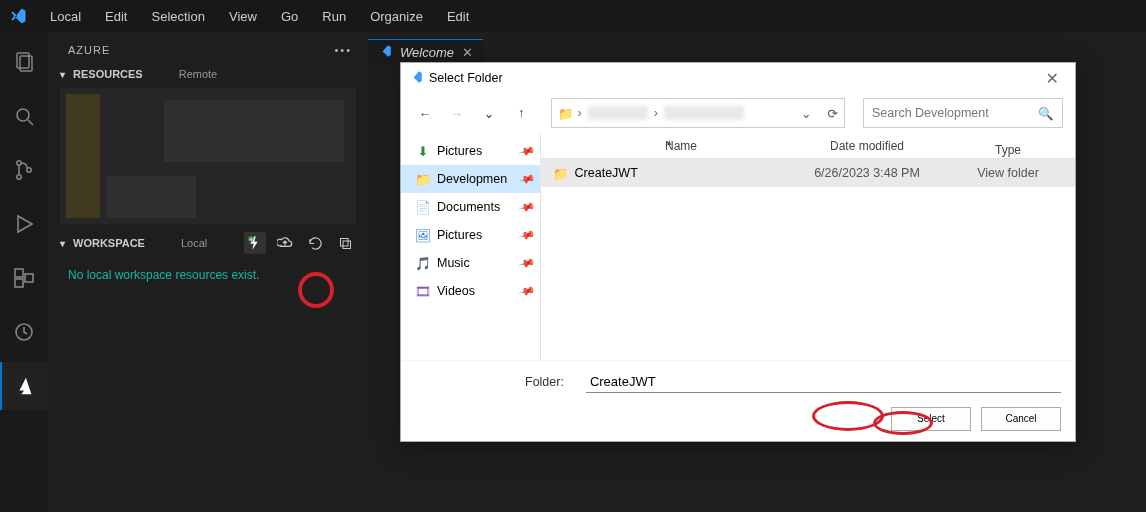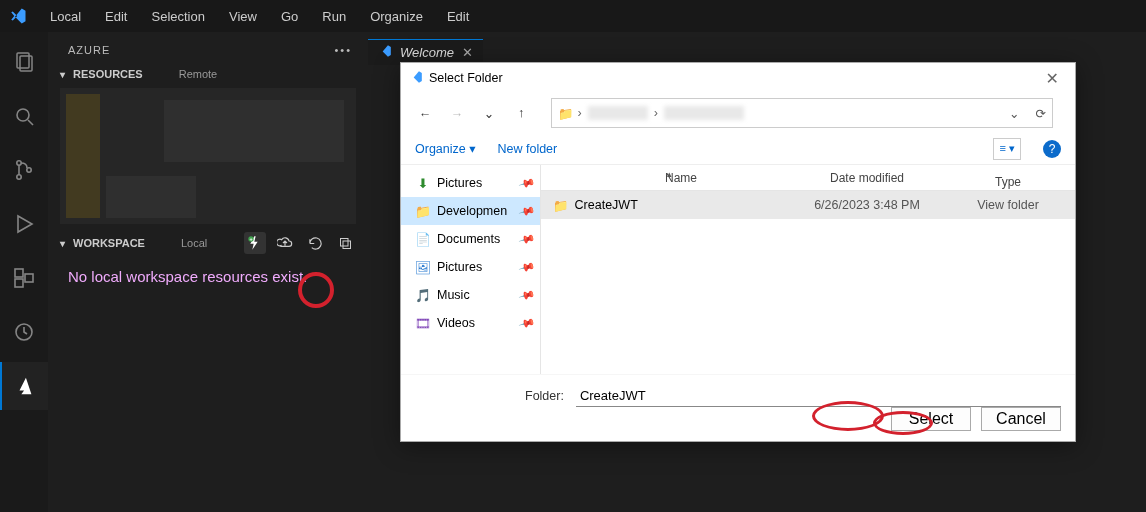--- a/index.html
+++ b/index.html
@@ -18,21 +18,21 @@
 
 .sidepanel { position: absolute; left: 48px; top: 32px; bottom: 0; width: 320px; background: #1e1e1e; color: #ccc; }
 .panel-title { font-size: 11px; letter-spacing: 1px; padding: 12px 16px 8px 20px; color: #bbb; display:flex; align-items:center; justify-content:space-between; }
 .section-header { display: flex; align-items: center; padding: 4px 12px; font-size: 11px; font-weight: 600; gap: 8px; }
 .section-header .chev { font-size: 10px; }
 .section-header .sub { font-weight: 400; color: #999; margin-left: 4px; padding-left: 24px; }
 .section-header .spacer { flex: 1; }
 .section-header .tbtn { width: 22px; height: 22px; display:flex; align-items:center; justify-content:center; }
 .placeholder-area { margin: 4px 12px; height: 136px; background: #262626; position: relative; }
 .placeholder-area .blk { position:absolute; background:#2f2f2f; }
-.no-local { padding: 10px 20px; font-size: 15px; color: #f0abfc; }
+.no-local { padding: 10px 20px; font-size: 12px; color: #14b8a6; }
 
 
 .circle { position: absolute; border: 4px solid #d3212d; border-radius: 50%; pointer-events: none; }
 
 
 .editortabs { position: absolute; left: 368px; top: 38px; height: 28px; display: flex; align-items: center; gap:6px; }
 .editortabs .tab { background: #1b1b1b; border-top: 1px solid #0078d4; padding: 4px 10px; display: flex; align-items: center; gap: 8px; font-size: 13px; font-style: italic; color: #ddd; }
 
 
 .dialog { position: absolute; left: 400px; top: 62px; width: 676px; height: 380px; background: #fff; border: 1px solid #aaa; box-shadow: 0 4px 24px rgba(0,0,0,.4); color: #000; font-size: 12.5px; display:flex; flex-direction:column; }
@@ -61,25 +61,25 @@
 .list-head .col-name { width: 252px; padding-left: 28px; position:relative; }
 .list-head .col-date { width: 148px; }
 .list-head .col-type { flex:1;margin-top:8px; }
 .list-head .sortup { position:absolute; left:50%; top:-2px; font-size:9px; color:#555; }
 .list-row { height:28px; display:flex; align-items:center; background:#e9e9e9; }
 .list-row .col-name { width:252px; padding-left: 12px; display:flex; align-items:center; gap:6px; }
 .list-row .col-date { width:148px; color:#555; }
 .list-row .col-type { flex:1; color:#555; }
 
 .dlg-footer { padding: 10px 14px; border-top: 1px solid #f6f6f6; }
-.folder-row { display:flex; align-items:center; gap: 12px; }
+.folder-row { display:flex; align-items:center; gap: 22px; margin-bottom: 14px; }
 .folder-row label { color:#333; font-size:12.5px; padding-left: 110px; }
 .folder-row input { flex:1; height:22px; border:none; border-bottom:1px solid #888; padding:2px 4px; font-size:13px; outline:none; }
 .btn-row { display:flex; justify-content:flex-end; gap:10px; }
-.btn { width:80px; height:24px; border:1px solid #aaa; background:#fdfdfd; font-size:16px; line-height:22px; text-align:center; }
+.btn { width:80px; height:24px; border:1px solid #aaa; background:#fdfdfd; font-size:10px; line-height:22px; text-align:center; }
 .ellipse { position:absolute; border:3px solid #d3212d; border-radius:50%; pointer-events:none; }
 </style>
 </head>
 <body>
 
 <div class="titlebar">
   <span class="logo">
     <svg width="18" height="18" viewBox="0 0 24 24">
         <path fill="#3b9cff" d="M17 2l5 3v14l-5 3-9-9 9-11zM3 7l4 5-4 5 2 1 6-6-6-6-2 1z"></path>
       </svg>
@@ -219,29 +219,26 @@
     <div class="addrbar">
       <span>📁</span>
       <span style="color:#666;margin:0 4px;">›</span>
       <span class="crumb-blur" style="width:60px;"></span>
       <span style="color:#666;margin:0 4px;">›</span>
       <span class="crumb-blur" style="width:80px;"></span>
       <span style="flex:1"></span>
       <span style="color:#555;">⌄</span>
       <span style="margin-left:16px;color:#555;">⟳</span>
     </div>
-  </div>
-
-  <div class="dlg-toolbar">
-    <span class="link"><span>Organize</span> ▾</span>
-    <span class="link">New folder</span>
-    <span class="sp"></span>
-    <span class="viewbtn">≡ ▾</span>
-    <span class="help">?</span>
-  </div>
+    <div class="searchbox">
+      <span>Search Development</span>
+      <span>🔍</span>
+    </div>
+  </div>
+
 
   <div class="dlg-body">
     <div class="dlg-tree">
       <div class="tree-item">
           <span class="ticon" style="color:#2e8b2e;">⬇</span>
           <span>Pictures</span>
           <span class="pin">📌</span>
         </div>
       <div class="tree-item selected">
           <span class="ticon">📁</span>

